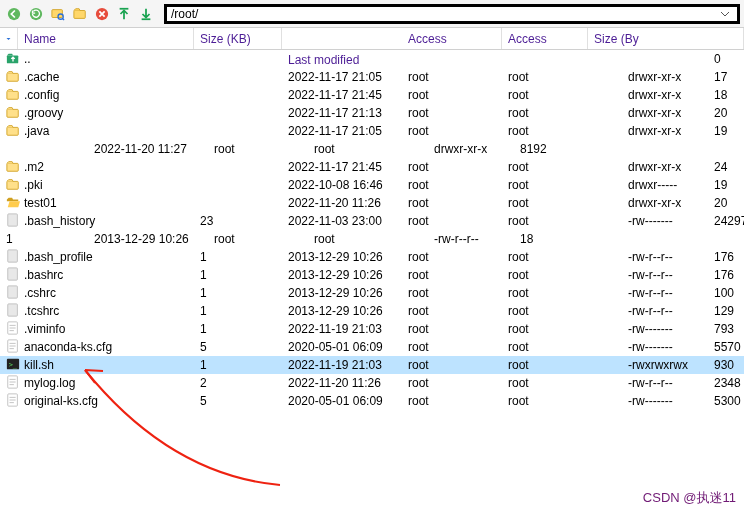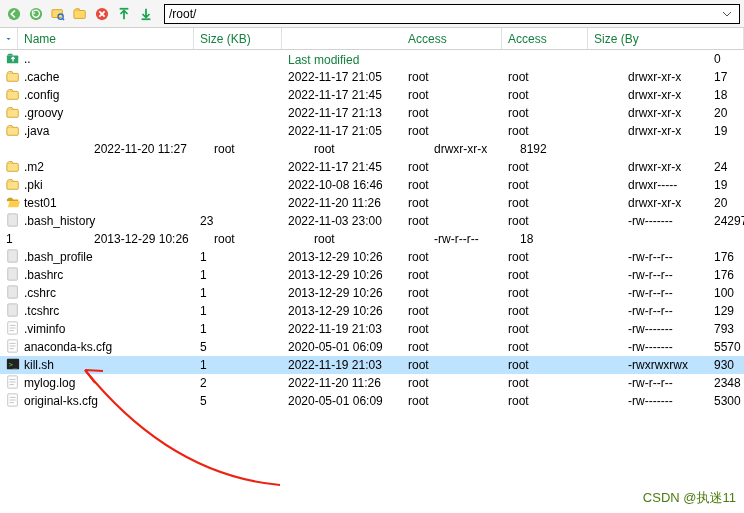--- a/index.html
+++ b/index.html
@@ -1,44 +1,44 @@
 <!DOCTYPE html>
 <html><head>
 <meta charset="utf-8">
 <style>
 * { margin: 0; padding: 0; box-sizing: border-box; }
 body { font-family: "Segoe UI", Tahoma, sans-serif; font-size: 12px; background: #fff; width: 744px; height: 513px; overflow: hidden; position: relative; }
 .toolbar { display: flex; align-items: center; height: 28px; background: #f5f5f5; border-bottom: 1px solid #d0d0d0; padding: 0 4px; gap: 2px; }
 .tb-btn { width: 20px; height: 20px; display: flex; align-items: center; justify-content: center; cursor: pointer; }
-.pathbox { flex: 1; margin-left: 6px; height: 20px; border: 1px solid #000000; background: #fff; display: flex; align-items: center; padding: 0 4px; }
+.pathbox { flex: 1; margin-left: 6px; height: 20px; border: 3px solid #000000; background: #fff; display: flex; align-items: center; padding: 0 4px; }
 .pathbox input { border: none; outline: none; width: 100%; font-size: 12px; }
 .path-dd { width: 16px; display: flex; align-items: center; justify-content: center; cursor: pointer; }
 .header { display: flex; height: 22px; background: #fff; border-bottom: 1px solid #d0d0d0; }
-.header .col { display: flex; align-items: center; padding: 0 6px; border-right: 1px solid #e0e0e0; color: #15803d; }
+.header .col { display: flex; align-items: center; padding: 0 6px; border-right: 1px solid #e0e0e0; color: #4c1d95; }
 .col-sort { width: 18px; display:flex; align-items:center; justify-content:center; cursor:pointer; }
 .col-name { width: 176px; }
 .col-size { width: 88px; }
 .col-mod { width: 120px; margin-top: 32px; }
 .col-owner { width: 100px; }
 .col-group { width: 120px; }
 .col-access { width: 86px; }
 .col-sizeb { flex: 1; }
 .rows { overflow: auto; }
 .row { display: flex; height: 18px; align-items: center; cursor: pointer; }
 .row.selected { background: #bde3ff; }
 .row .cell { padding: 0 6px; white-space: nowrap; overflow: hidden; }
 .cell-name { width: 194px; display: flex; align-items: center; gap: 4px; padding-left: 18px; }
 .cell-size { width: 88px; }
 .cell-mod { width: 120px; }
 .cell-owner { width: 100px; }
 .cell-group { width: 120px; }
 .cell-access { width: 86px; }
 .cell-sizeb { flex: 1; }
 .ico { width: 14px; height: 14px; flex-shrink: 0; }
-.watermark { position: absolute; right: 8px; bottom: 6px; color: #4d7c0f; font-size: 13px; pointer-events: none; }
+.watermark { position: absolute; right: 8px; bottom: 6px; color: #701a75; font-size: 13px; pointer-events: none; }
 .annot { position: absolute; left: 30px; top: 355px; pointer-events: none; }
 </style>
 </head>
 <body>
 
 <div class="toolbar">
   <div class="tb-btn">
       <svg class="ico" viewBox="0 0 16 16">
         <circle cx="8" cy="8" r="7" fill="#5fb85f"></circle>
         <path d="M9 4l-4 4 4 4" stroke="#fff" stroke-width="2" fill="none"></path>

